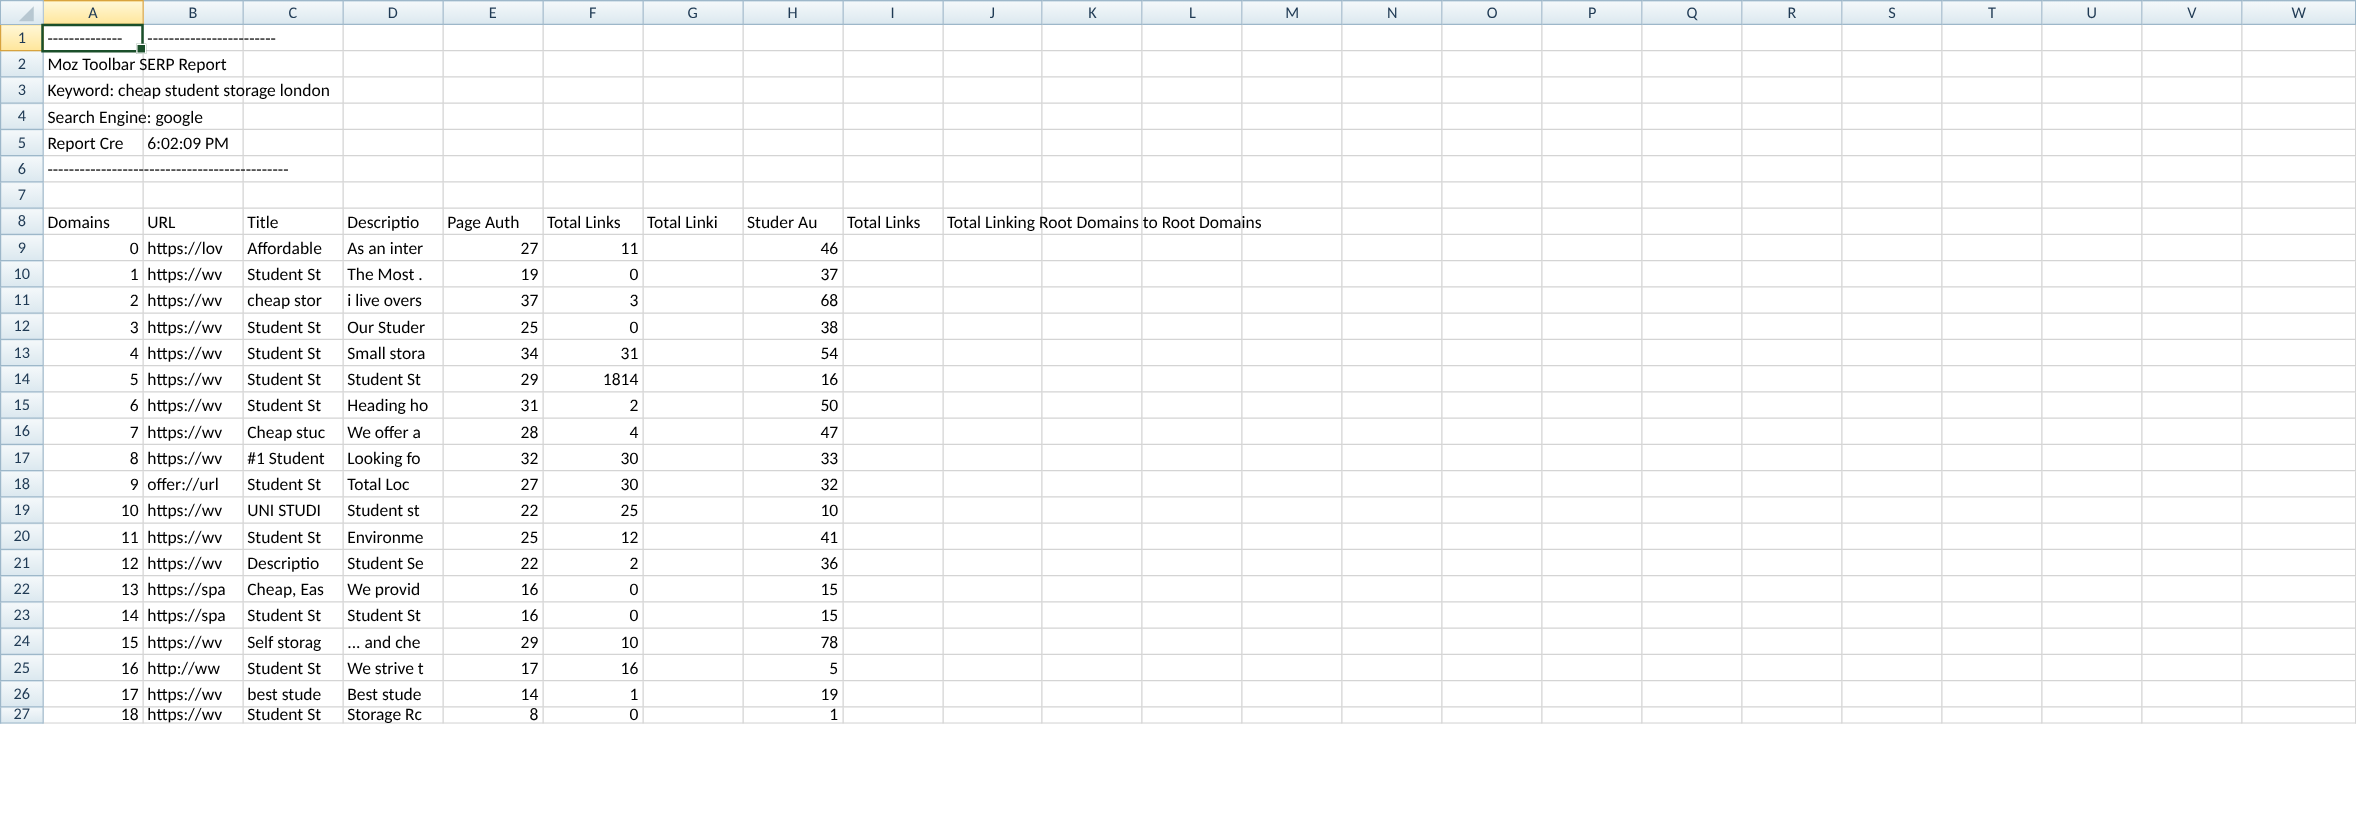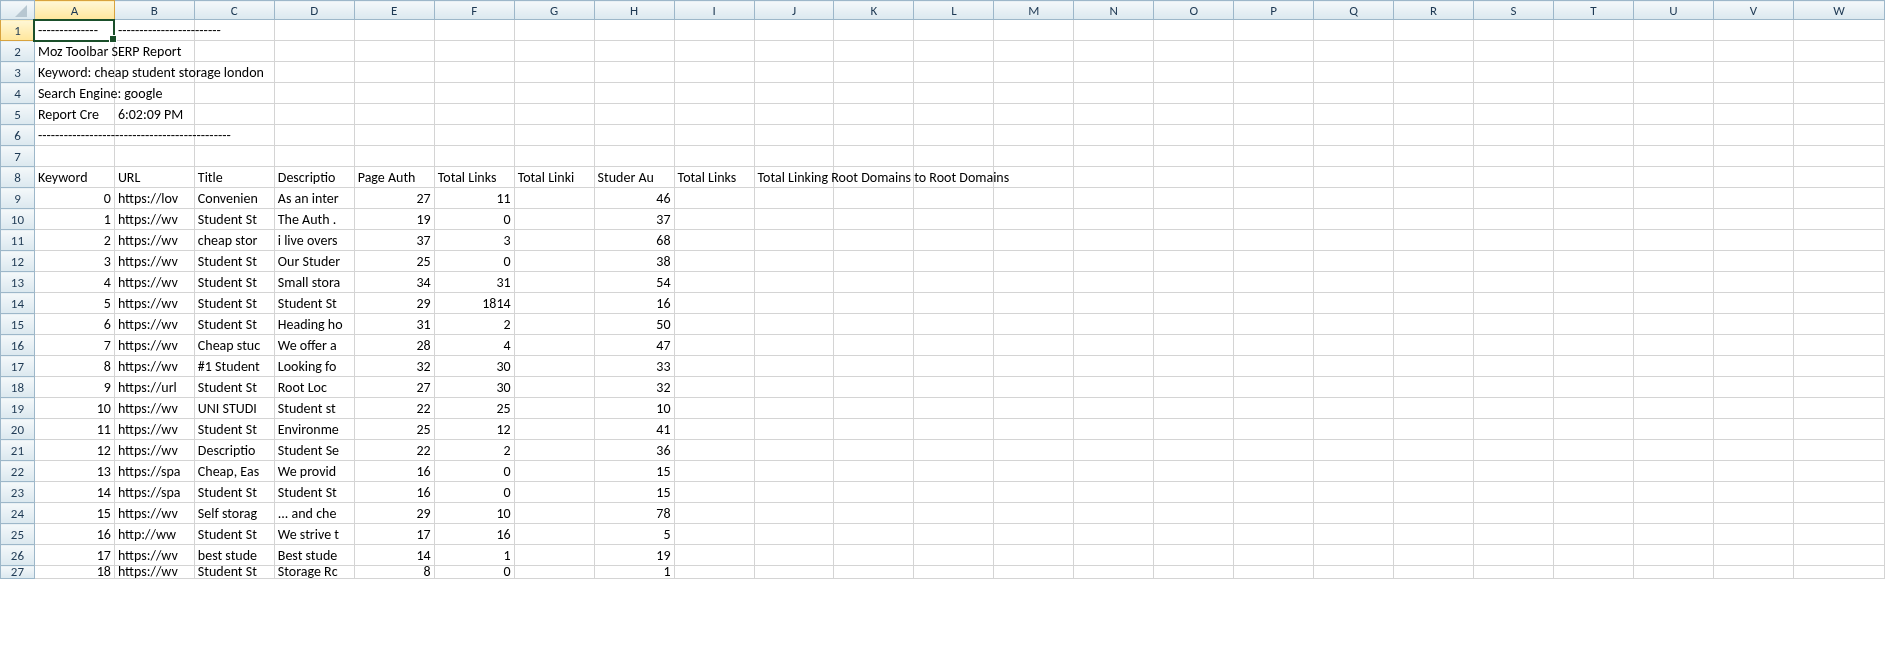--- a/index.html
+++ b/index.html
@@ -334,21 +334,21 @@
         <td class="cell"></td>
         <td class="cell"></td>
         <td class="cell"></td>
         <td class="cell"></td>
         <td class="cell"></td>
         <td class="cell"></td>
         <td class="cell"></td>
       </tr>
       <tr>
         <th class="rowhdr">8</th>
-        <td class="cell txt">Keyword</td>
+        <td class="cell txt">Domains</td>
         <td class="cell txt">URL</td>
         <td class="cell txt">Title</td>
         <td class="cell txt">Descriptio</td>
         <td class="cell txt" style="overflow: visible; margin-left: 44px;">Page Auth</td>
         <td class="cell txt" style="overflow: visible;">Total Links</td>
         <td class="cell txt" style="overflow: visible; margin-top: 12px;">Total Linki</td>
         <td class="cell txt" style="overflow: visible;">Studer Au</td>
         <td class="cell txt" style="overflow: visible;">Total Links</td>
         <td class="cell txt" style="overflow: visible;">Total Linking Root Domains to Root Domains</td>
         <td class="cell"></td>
@@ -362,21 +362,21 @@
         <td class="cell"></td>
         <td class="cell"></td>
         <td class="cell"></td>
         <td class="cell"></td>
         <td class="cell"></td>
       </tr>
       <tr>
         <th class="rowhdr">9</th>
         <td class="cell num">0</td>
         <td class="cell txt">https://lov</td>
-        <td class="cell txt">Convenien</td>
+        <td class="cell txt">Affordable</td>
         <td class="cell txt">As an inter</td>
         <td class="cell num">27</td>
         <td class="cell num">11</td>
         <td class="cell"></td>
         <td class="cell num">46</td>
         <td class="cell"></td>
         <td class="cell"></td>
         <td class="cell"></td>
         <td class="cell"></td>
         <td class="cell"></td>
@@ -389,21 +389,21 @@
         <td class="cell"></td>
         <td class="cell"></td>
         <td class="cell"></td>
         <td class="cell"></td>
       </tr>
       <tr>
         <th class="rowhdr">10</th>
         <td class="cell num">1</td>
         <td class="cell txt">https://wv</td>
         <td class="cell txt">Student St</td>
-        <td class="cell txt">The Auth .</td>
+        <td class="cell txt">The Most .</td>
         <td class="cell num">19</td>
         <td class="cell num">0</td>
         <td class="cell"></td>
         <td class="cell num">37</td>
         <td class="cell"></td>
         <td class="cell"></td>
         <td class="cell"></td>
         <td class="cell"></td>
         <td class="cell"></td>
         <td class="cell"></td>
@@ -595,23 +595,23 @@
         <td class="cell"></td>
         <td class="cell"></td>
         <td class="cell"></td>
         <td class="cell"></td>
         <td class="cell"></td>
         <td class="cell"></td>
       </tr>
       <tr>
         <th class="rowhdr">18</th>
         <td class="cell num">9</td>
-        <td class="cell txt">https://url</td>
-        <td class="cell txt">Student St</td>
-        <td class="cell txt">Root Loc</td>
+        <td class="cell txt">offer://url</td>
+        <td class="cell txt">Student St</td>
+        <td class="cell txt">Total Loc</td>
         <td class="cell num">27</td>
         <td class="cell num">30</td>
         <td class="cell"></td>
         <td class="cell num">32</td>
         <td class="cell"></td>
         <td class="cell"></td>
         <td class="cell"></td>
         <td class="cell"></td>
         <td class="cell"></td>
         <td class="cell"></td>

